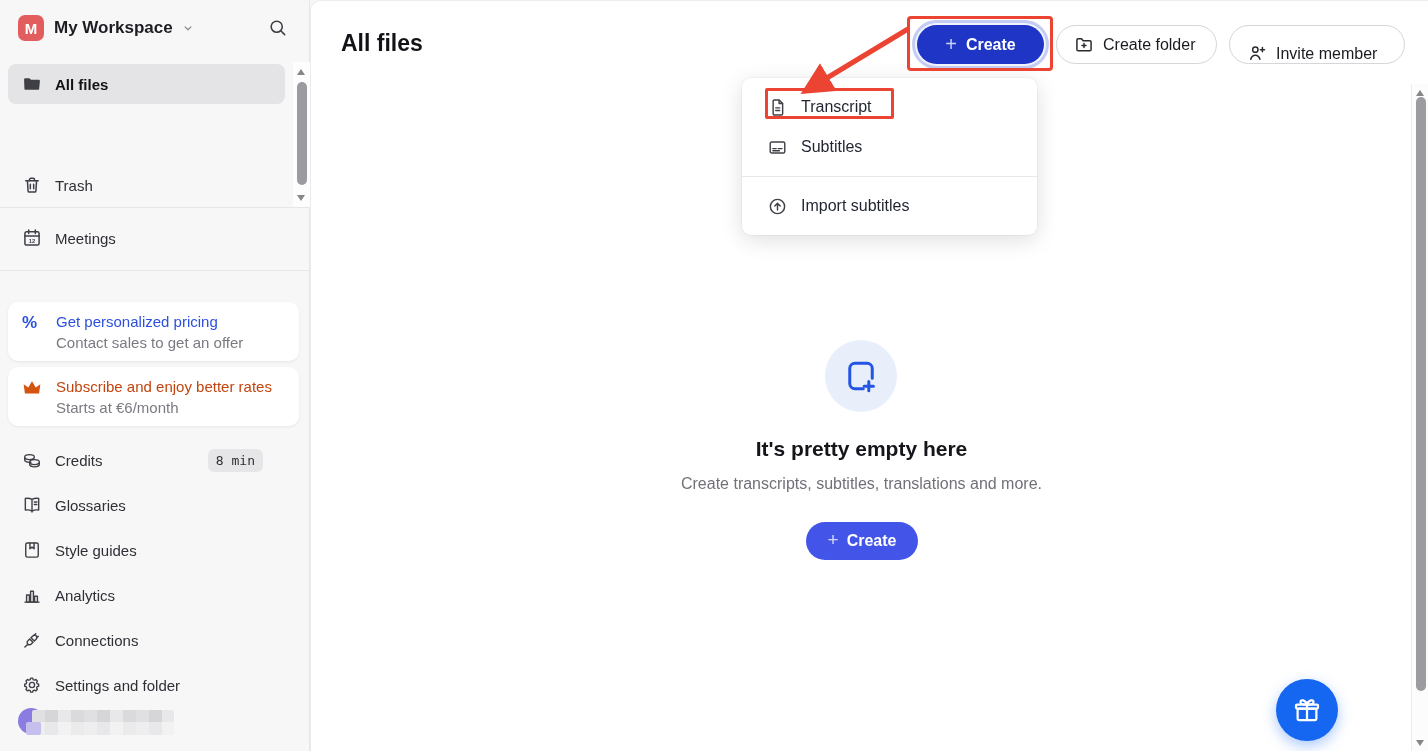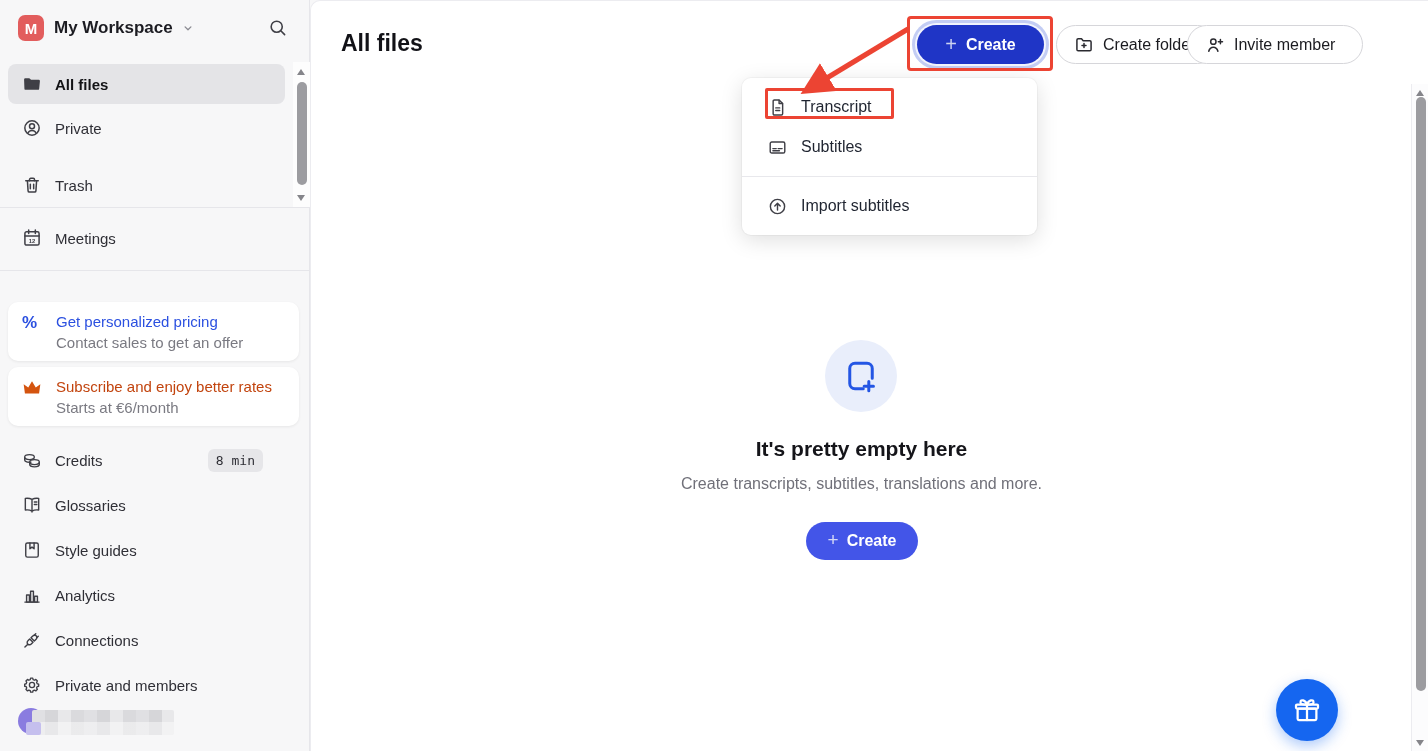--- a/index.html
+++ b/index.html
@@ -46,21 +46,21 @@
 
   
   .main { position:absolute; left:310px; top:0; width:1118px; height:751px; background:#fff; border-top-left-radius:10px; border-top:1px solid #ececf0; border-left:1px solid #ececf0; }
   .page-title { position:absolute; left:30px; top:29px; font-size:23px; font-weight:700; color:#121217; }
 
   .toolbar-btn { position:absolute; top:24px; height:39px; border-radius:20px; display:flex; align-items:center; cursor:pointer; background:#fff; border:1px solid #d6d6da; font-size:16px; font-weight:500; color:#1b1b20; gap:9px; }
   .btn-create { left:606px; width:127px; justify-content:center; background:#1f35c6; border:none; color:#fff; font-weight:600; gap:9px;
     box-shadow:0 0 0 2px #f2f4fd, 0 0 0 5px #c3cdf4; }
   .btn-create .plus { font-size:20px; font-weight:400; color:#ccd3f1; line-height:1; margin-top:-2px; }
   .btn-folder { left:745px; width:161px; padding-left:17px; }
-  .btn-invite { left:876px; width:176px; padding-left:17px; }
+  .btn-invite { left:918px; width:176px; padding-left:17px;align-items:flex-end; }
   .toolbar-btn .ic { width:20px; height:20px; color:#2a2a30; }
 
   .table-header { position:absolute; left:0; top:93px; width:calc(100% - 17px); height:35px; border-bottom:1px solid #ececf0; }
   .th-checkbox { position:absolute; left:23px; top:9px; width:17px; height:17px; border:1.5px solid #d4d4d8; border-radius:4px; background:#fff; cursor:pointer; }
   .th-label { position:absolute; top:9px; font-size:15px; color:#5f6470; }
   .th-name { left:61px; }
   .th-length { left:345px; }
   .th-created { left:887px; display:flex; align-items:center; gap:7px; cursor:pointer; }
   .th-arrow { font-size:15px; color:#5f6470; }
   .th-filter { position:absolute; left:736px; top:8px; width:18px; height:18px; color:#5f6470; cursor:pointer; }
@@ -112,30 +112,20 @@
       </svg>
   </span>
 
   <div class="nav-item selected" style="top:64px;">
     <span class="ic">
       <svg width="20" height="20" viewBox="0 0 24 24" fill="currentColor">
           <path d="M2.5 6.5A1.5 1.5 0 0 1 4 5h4.2a1.5 1.5 0 0 1 1.1.5L10.8 7H20a1.5 1.5 0 0 1 1.5 1.6l-.9 9a1.5 1.5 0 0 1-1.5 1.4H4.4a1.5 1.5 0 0 1-1.5-1.4L2.5 6.5z"></path>
         </svg>
     </span>
     <span>All files</span>
-  </div>
-  <div class="nav-item" style="top:108px;">
-    <span class="ic">
-      <svg width="20" height="20" viewBox="0 0 24 24" fill="none" stroke="currentColor" stroke-width="1.8" stroke-linecap="round">
-          <circle cx="12" cy="12" r="8.6"></circle>
-          <circle cx="12" cy="10" r="3"></circle>
-          <path d="M6.9 18.3c1.2-2.1 3-3.2 5.1-3.2s3.9 1.1 5.1 3.2"></path>
-        </svg>
-    </span>
-    <span>Private</span>
   </div>
   <div class="nav-item" style="top:165px;">
     <span class="ic">
       <svg width="20" height="20" viewBox="0 0 24 24" fill="none" stroke="currentColor" stroke-width="1.8" stroke-linecap="round" stroke-linejoin="round">
           <path d="M4.5 7h15"></path>
           <path d="M9 7V5.5A1.5 1.5 0 0 1 10.5 4h3A1.5 1.5 0 0 1 15 5.5V7"></path>
           <path d="M6.5 7l.8 12a1.5 1.5 0 0 0 1.5 1.4h6.4a1.5 1.5 0 0 0 1.5-1.4l.8-12"></path>
           <path d="M10 11v5.5M14 11v5.5"></path>
         </svg>
     </span>
@@ -238,21 +228,21 @@
     </span>
     <span>Connections</span>
   </div>
   <div class="nav-item" style="top:663px; height:44px;">
     <span class="ic">
       <svg width="20" height="20" viewBox="0 0 24 24" fill="none" stroke="currentColor" stroke-width="1.6" stroke-linejoin="round">
           <circle cx="12" cy="12" r="3.1"></circle>
           <path d="M10.3 3.8l-.4 1.8-1.7.7-1.6-1-1.9 1.9 1 1.6-.7 1.7-1.8.4v2.6l1.8.4.7 1.7-1 1.6 1.9 1.9 1.6-1 1.7.7.4 1.8h2.6l.4-1.8 1.7-.7 1.6 1 1.9-1.9-1-1.6.7-1.7 1.8-.4v-2.6l-1.8-.4-.7-1.7 1-1.6-1.9-1.9-1.6 1-1.7-.7-.4-1.8z"></path>
         </svg>
     </span>
-    <span>Private and members</span>
+    <span>Settings and folder</span>
   </div>
 
   <div class="user-row">
     <div class="user-avatar"></div>
     <div class="user-blur"></div>
     <div class="user-blur-purple"></div>
   </div>
 </div>
 
 <div class="main">

